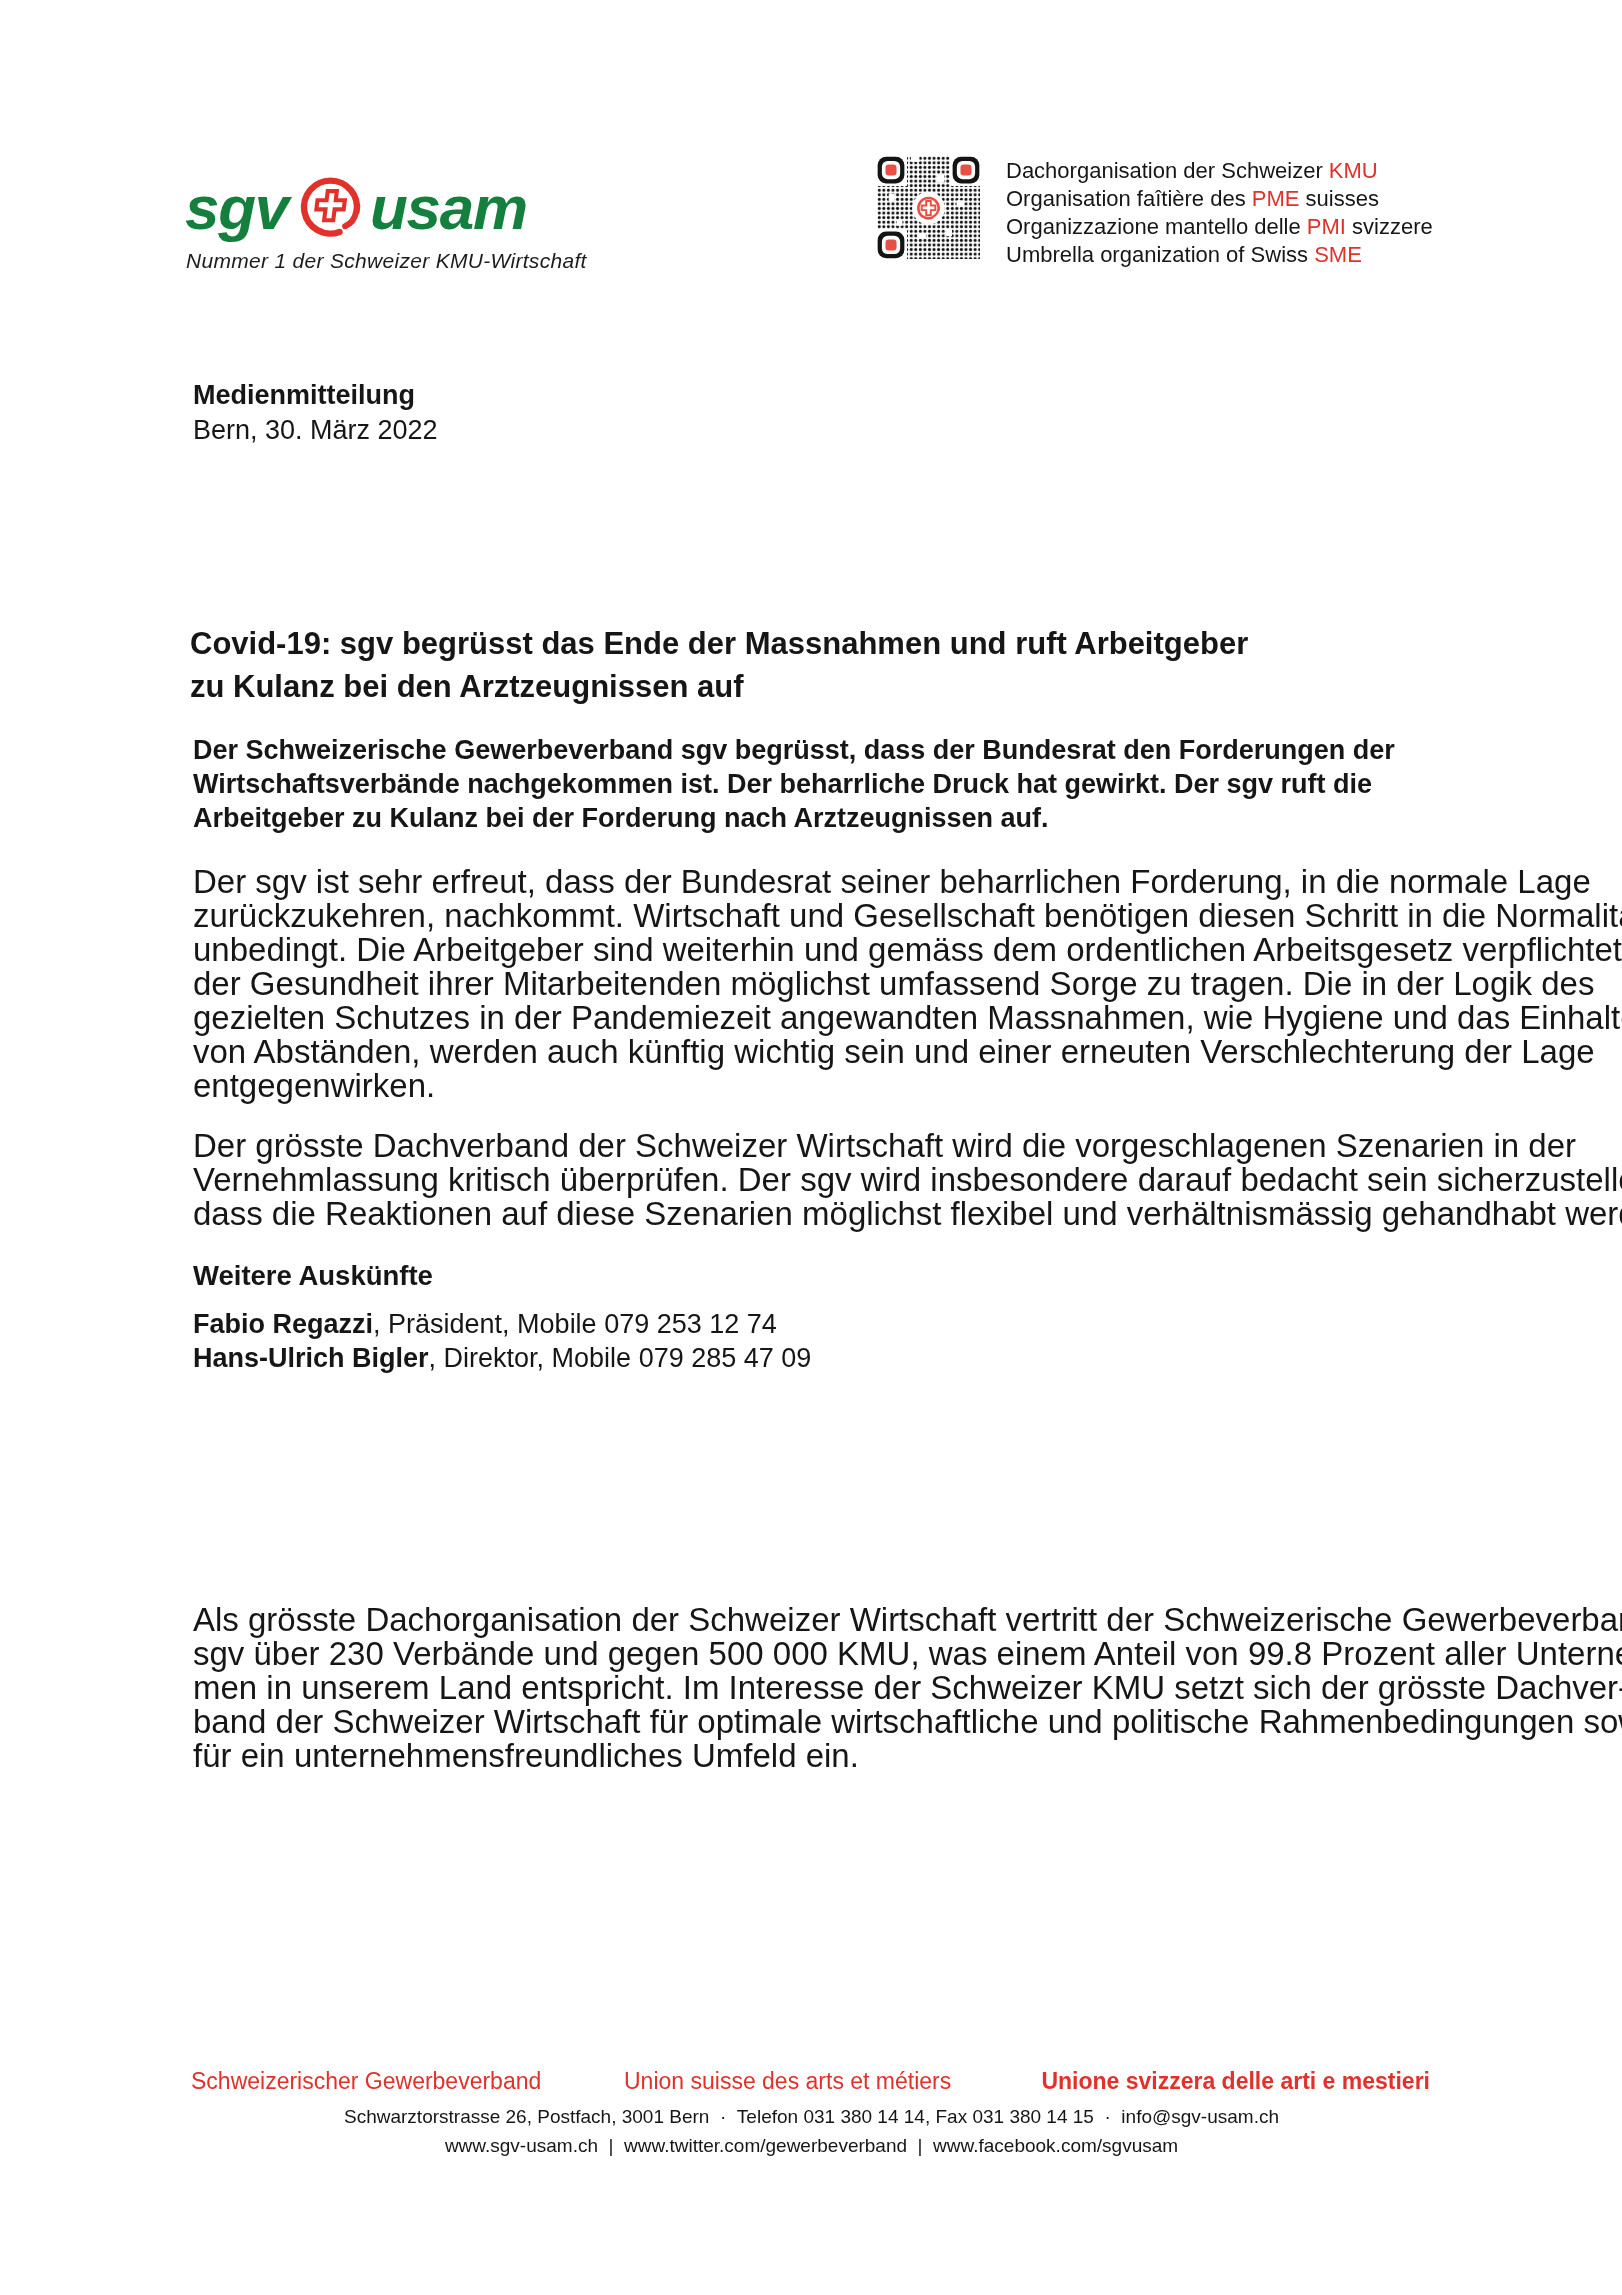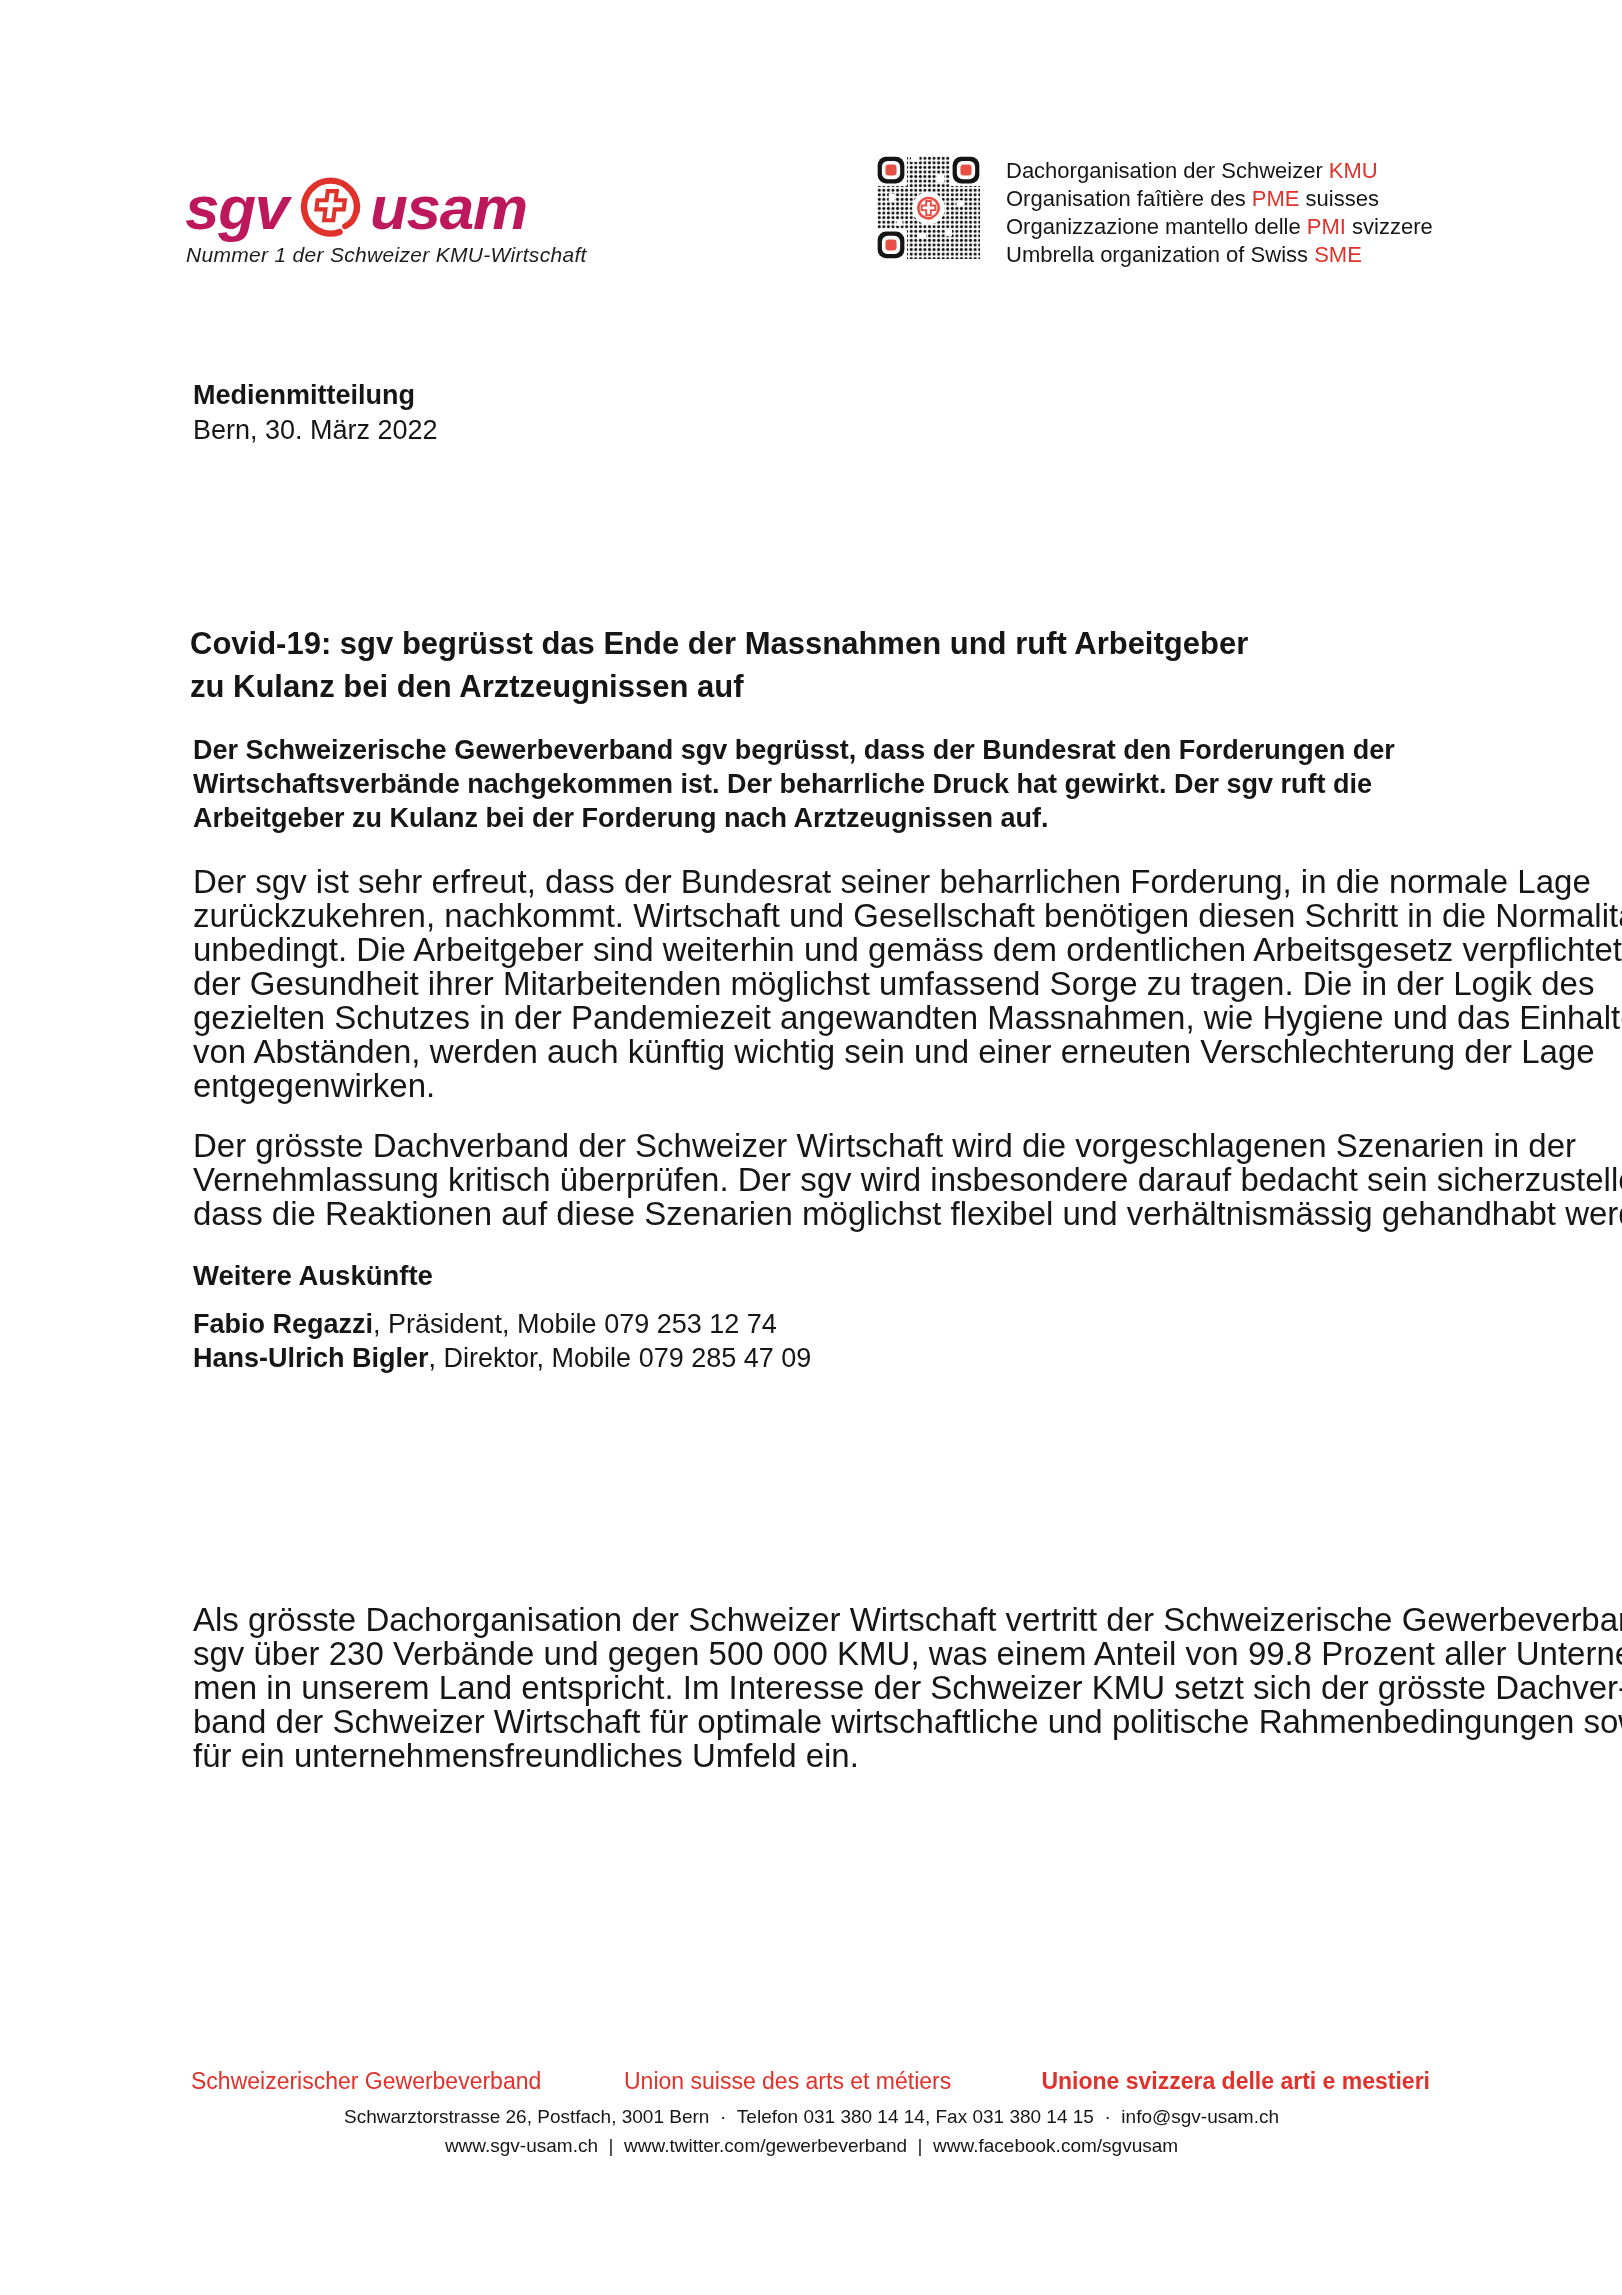--- a/index.html
+++ b/index.html
@@ -19,21 +19,21 @@
   }
   .abs{position:absolute;}
   .pre{white-space:pre;}
   .b{font-weight:bold;}
   .red{color:var(--accent);margin-top:21px;}
 
   
   .logo-row{
     display:flex;align-items:center;
     font-style:italic;font-weight:bold;
-    font-size:62px;letter-spacing:-1.3px;color:#be185d;
+    font-size:62px;letter-spacing:-1.3px;color:#15803d;
     line-height:1;
   }
   .logo-at{width:73px;height:82px;margin:0 2.6px 0 6.5px;}
   .logo-tagline{
     font-style:italic;font-size:21px;color:#1d1d1d;letter-spacing:0.3px;
   }
   .org-lines{font-size:22px;line-height:28px;}
 
   
   .kicker{font-size:27px;line-height:35px;}
@@ -56,21 +56,21 @@
     <div class="logo-row">
       <span>sgv</span>
       <svg class="logo-at" viewBox="0 0 160 170">
         <path d="M99.8 137.5 A58 58 0 1 1 137.1 93.1" fill="none" stroke-width="14" stroke-linecap="round" stroke="#e0312a"></path>
         <path d="M136 94 Q132 116 112 125" fill="none" stroke-width="13" stroke-linecap="round" stroke="#e0312a"></path>
         <path d="M70 48 h20 v20 h20 v20 h-20 v24 h-20 v-24 h-20 v-20 h20 z" transform="translate(80 80) skewX(-7) translate(-80 -80)" fill="#ffffff" stroke-width="9" stroke="#e0312a"></path>
       </svg>
       <span>usam</span>
     </div>
   </div>
-  <div class="abs logo-tagline" style="left:186px;top:243px;">Nummer 1 der Schweizer KMU-Wirtschaft</div>
+  <div class="abs logo-tagline" style="left:186px;top:249px;">Nummer 1 der Schweizer KMU-Wirtschaft</div>
 
   <div class="abs" style="left:877px;top:156px;width:103px;height:103px;">
     <svg viewBox="0 0 158 158" width="103" height="103">
       <defs>
         <pattern id="qrdots" width="7" height="7" patternUnits="userSpaceOnUse">
           <circle cx="3.5" cy="3.5" r="2.35" fill="#141414"></circle>
         </pattern>
       </defs>
       <rect x="0" y="0" width="158" height="158" fill="#ffffff"></rect>
       <rect x="0" y="0" width="158" height="158" fill="url(#qrdots)"></rect>

